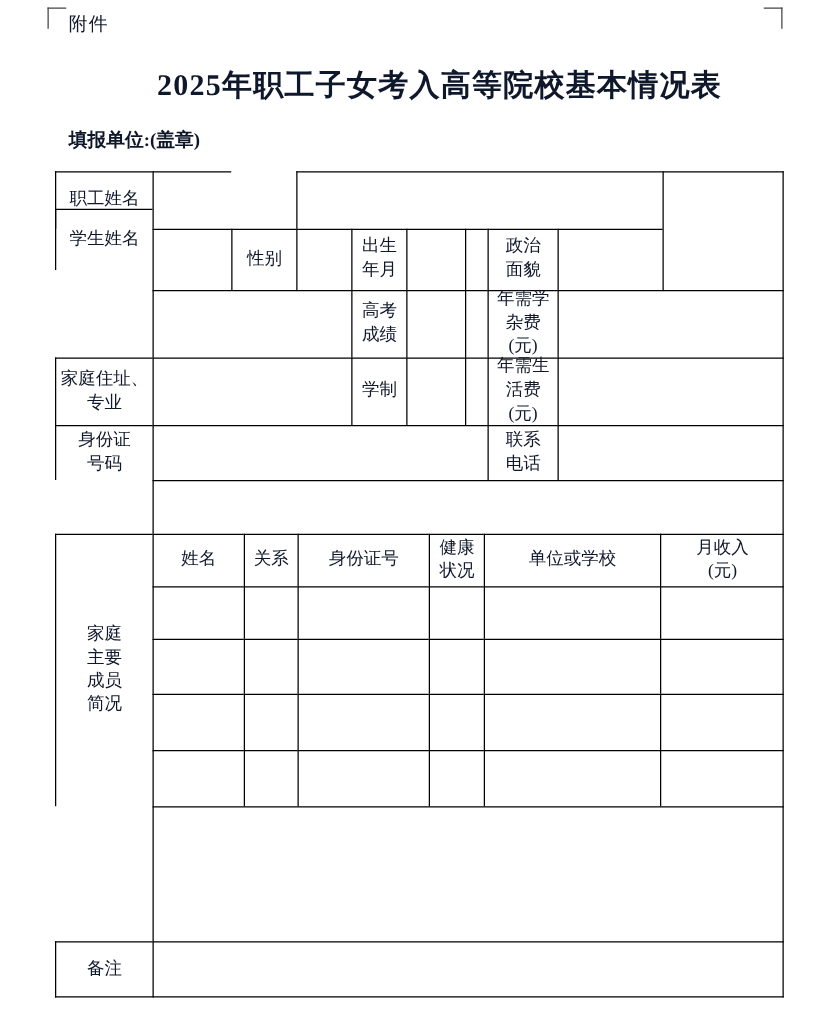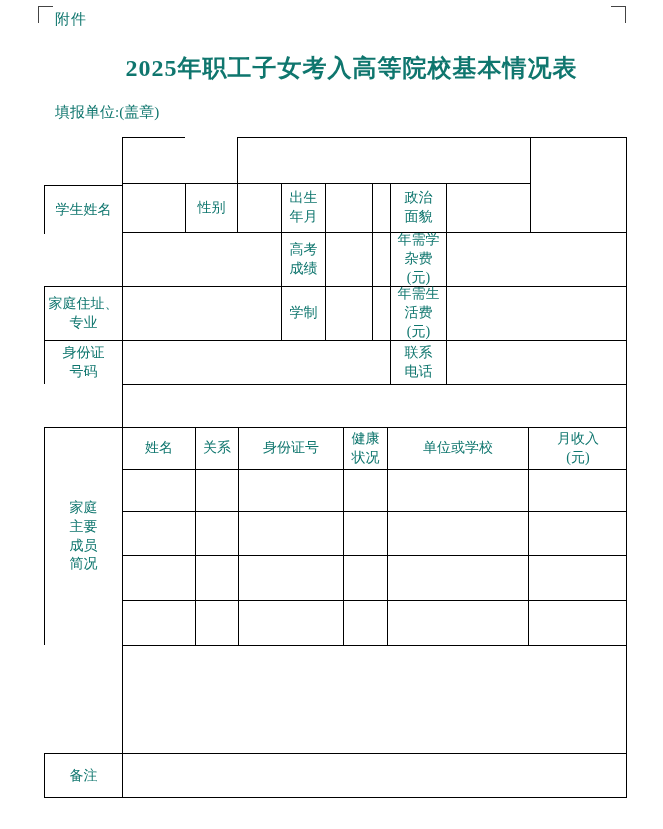--- a/index.html
+++ b/index.html
@@ -1,34 +1,34 @@
 <!DOCTYPE html>
 <html><head>
 <meta charset="utf-8">
 <style>
   html,body{margin:0;padding:0;background:#fff;}
   #page{
     position:relative;
     width:663px;height:829px;
     background:#ffffff;
     font-family:"Liberation Serif", serif;
-    color:#0f766e;
+    color:#0f172a;
     overflow:hidden;
   }
   .attachment{
     position:absolute;left:55px;top:10px;
     font-size:15px;font-weight:500;letter-spacing:1px;
   }
   .doc-title{
     position:absolute;left:0;top:52px;width:663px;
     text-align:center;font-size:24px;font-weight:bold;letter-spacing:1px;padding-left:20px;
   }
   .unit-label{
     position:absolute;left:55px;top:103px;
-    font-size:15px;font-weight:400;
+    font-size:15px;font-weight:700;
   }
   .margin-mark{
     position:absolute;width:14px;height:16px;
   }
   .margin-mark.left{left:38px;top:6px;border-left:1px solid #444;border-top:1px solid #444;}
   .margin-mark.right{left:611px;top:6px;border-right:1px solid #444;border-top:1px solid #444;}
   #formtable{
     position:absolute;left:44px;top:137px;
     width:583px;height:661px;
     border-right:1px solid #000;
@@ -53,25 +53,26 @@
 
   <div class="margin-mark left"></div>
   <div class="margin-mark right"></div>
 
   <div class="attachment">附件</div>
   <div class="doc-title">2025年职工子女考入高等院校基本情况表</div>
   <div class="unit-label">填报单位:(盖章)</div>
 
   <div id="formtable">
 
+    <div class="cell" style="left:0;top:0;width:78px;height:46px">职工姓名</div>
     <div class="cell" style="left:78px;top:0;width:63px;height:46px"></div>
     <div class="cell" style="left:193px;top:0;width:293px;height:46px"></div>
     <div class="cell" style="left:486px;top:0;width:97px;height:95px"></div>
 
-    <div class="cell" style="left:0;top:48px;width:78px;height:49px">学生姓名</div>
+    <div class="cell" style="left:0;top:30px;width:78px;height:49px">学生姓名</div>
     <div class="cell" style="left:78px;top:46px;width:63px;height:49px"></div>
     <div class="cell" style="left:141px;top:46px;width:52px;height:49px">性别</div>
     <div class="cell" style="left:193px;top:46px;width:44px;height:49px"></div>
     <div class="cell" style="left:237px;top:46px;width:44px;height:49px">出生
 年月</div>
     <div class="cell" style="left:281px;top:46px;width:47px;height:49px"></div>
     <div class="cell" style="left:328px;top:46px;width:18px;height:49px"></div>
     <div class="cell" style="left:346px;top:46px;width:56px;height:49px">政治
 面貌</div>
     <div class="cell" style="left:402px;top:46px;width:84px;height:49px"></div>

